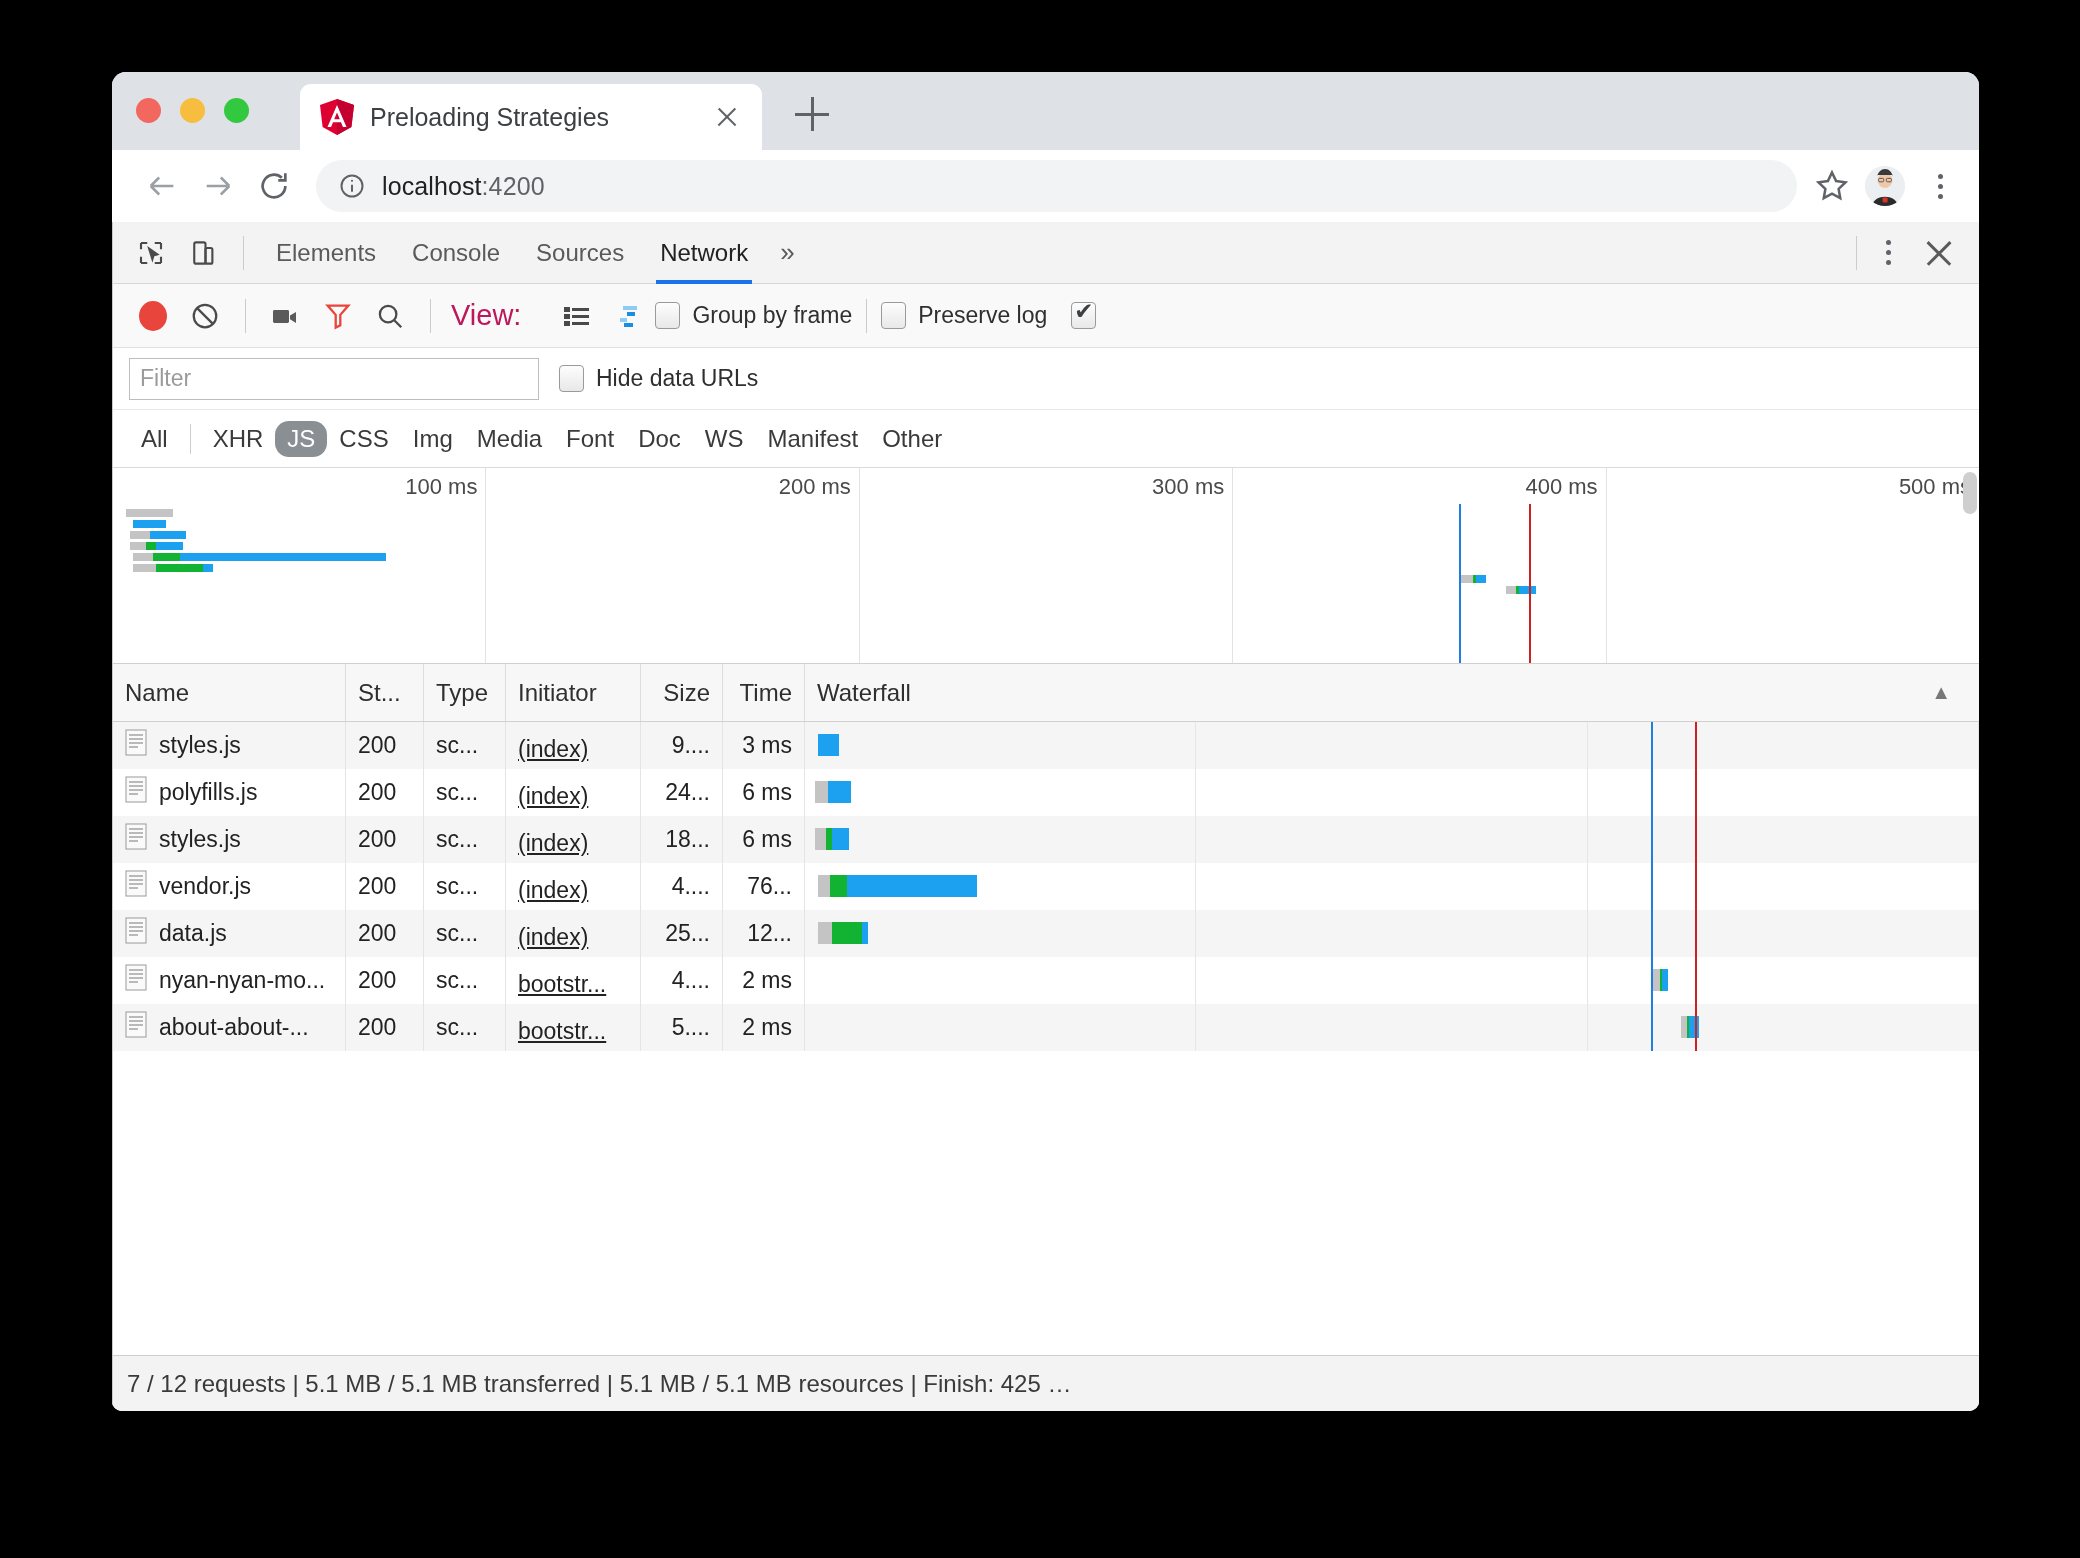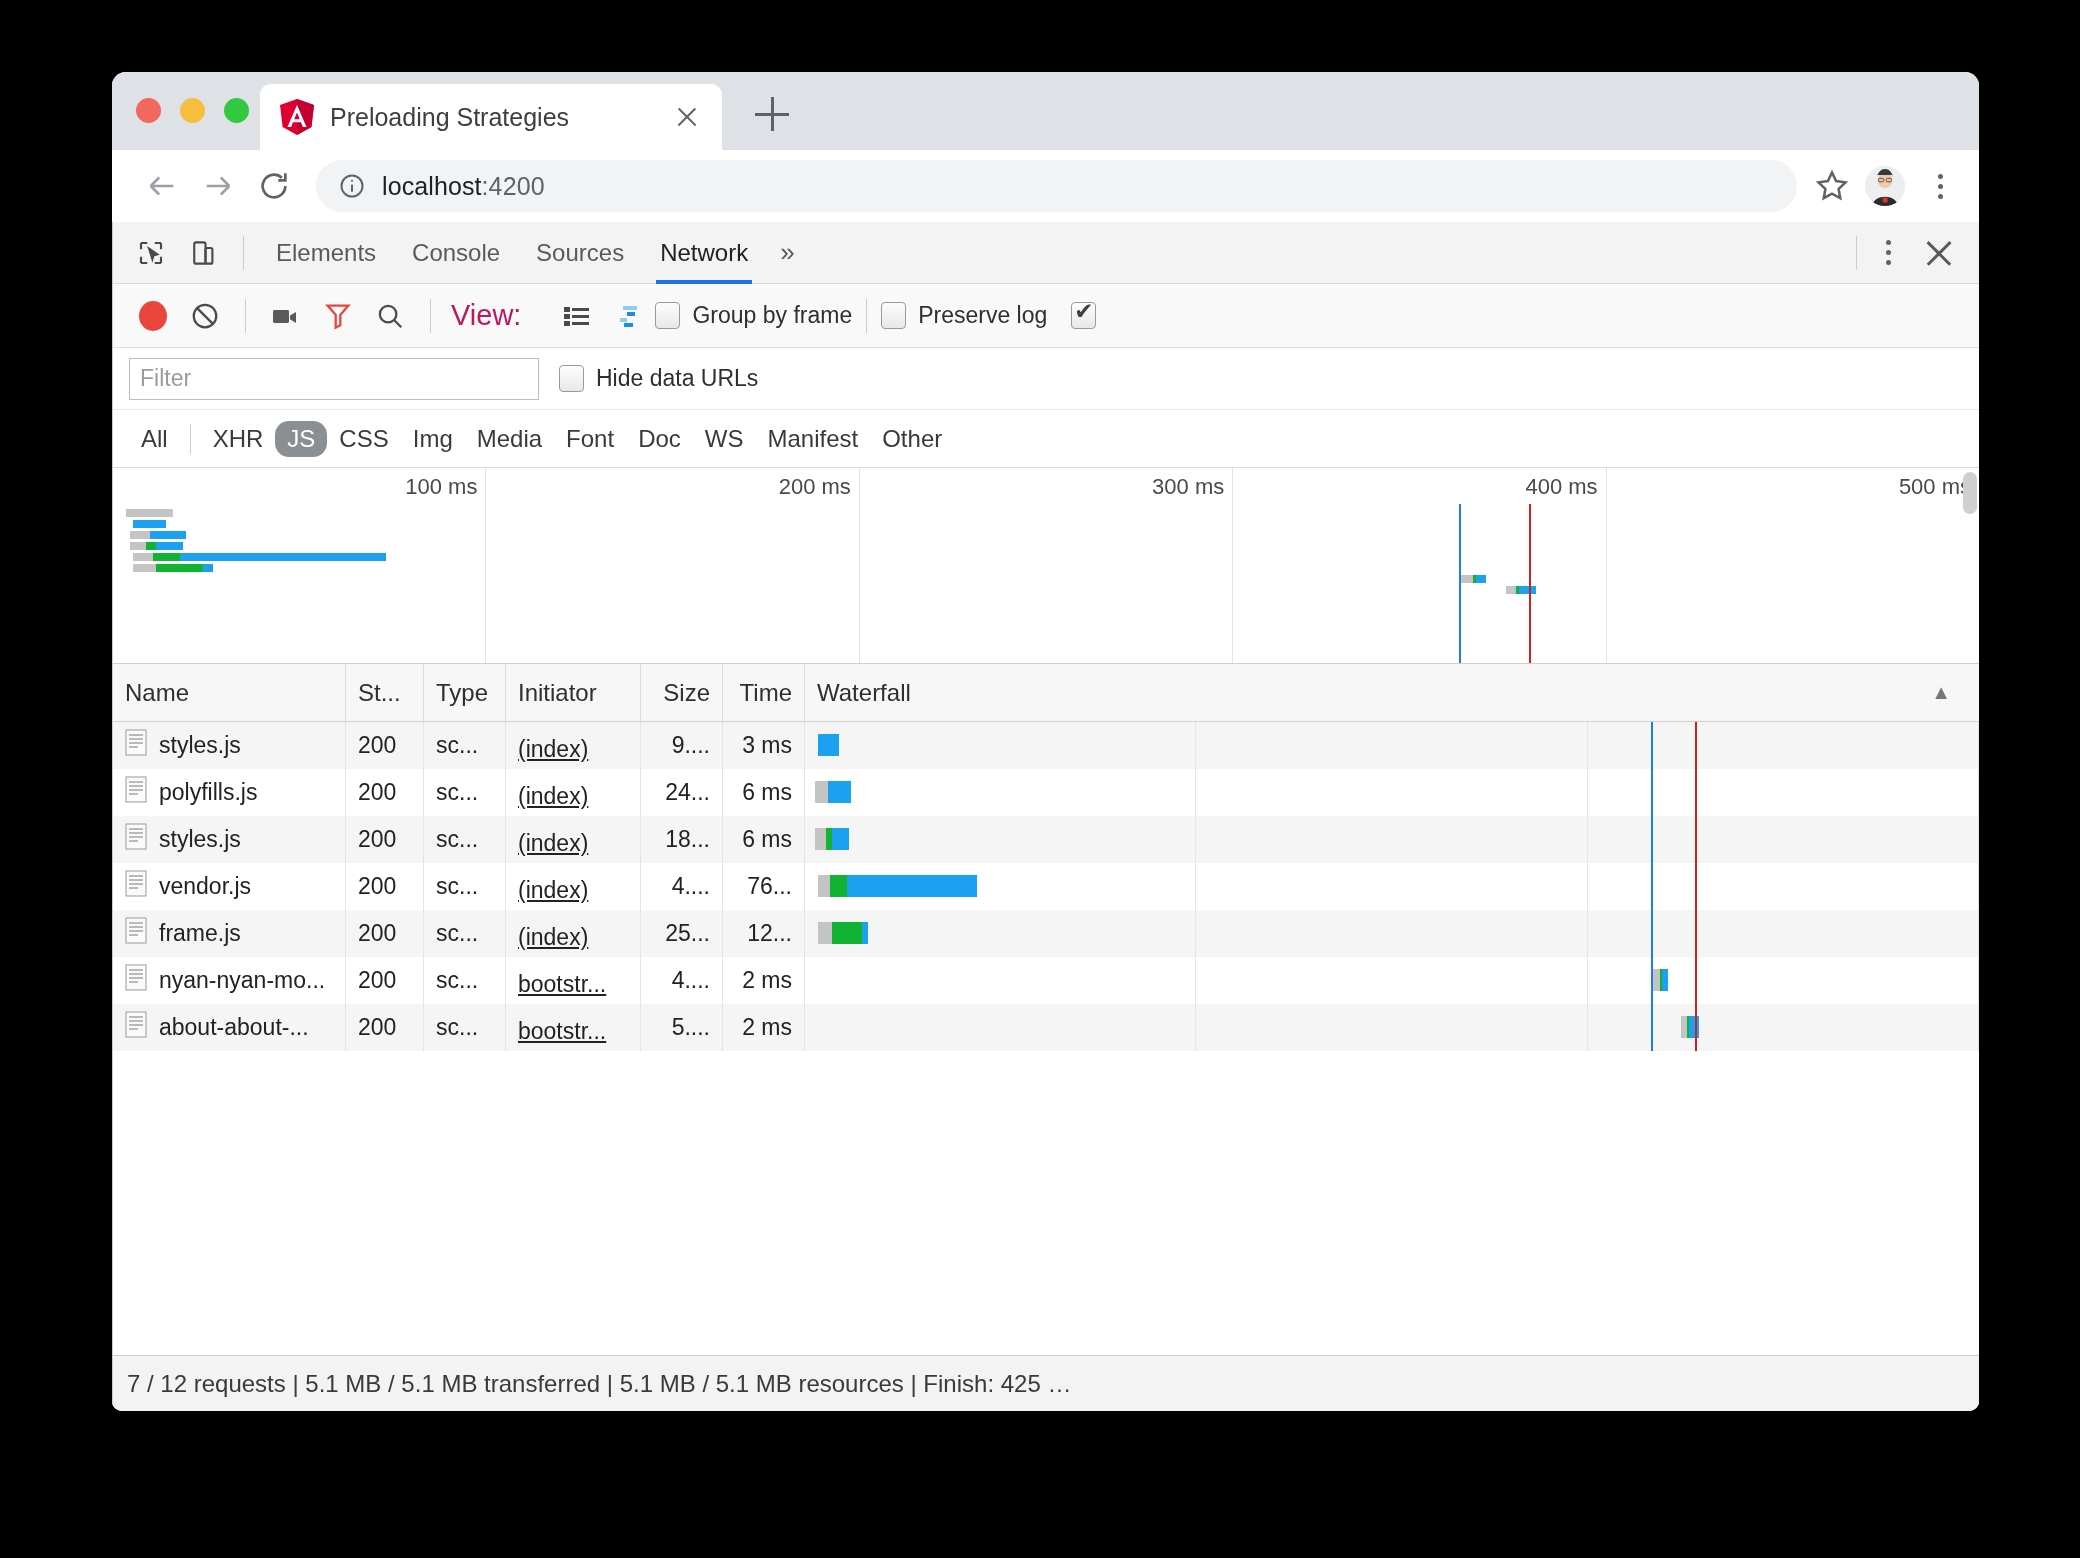--- a/index.html
+++ b/index.html
@@ -17,21 +17,21 @@
     width: 1867px; height: 1339px;
     background: #fff;
     border-radius: 14px 14px 10px 10px;
     box-shadow: 0 8px 44px rgba(0,0,0,.55);
     overflow: hidden;
   }
 
   
   .tabstrip {
     position: relative; height: 78px; background: #dee1e6;
-    display: flex; align-items: flex-end;
+    display: flex; align-items: flex-end; padding-left: 40px;
   }
   .traffic { position: absolute; left: 24px; top: 26px; display: flex; gap: 19px; }
   .dot { width: 25px; height: 25px; border-radius: 50%; }
   .dot.red { background: #f2685f; }
   .dot.yellow { background: #f6bd3f; }
   .dot.green { background: #32c840; }
 
   .tab {
     margin-left: 148px; width: 462px; height: 66px;
     background: #fff; border-radius: 11px 11px 0 0;
@@ -584,21 +584,21 @@
                 <div class="c c-name">
                   <span><svg class="doc-icon" viewBox="0 0 22 27">
                       <rect x="1" y="1" width="20" height="25" fill="#fafafa" stroke="#9a9a9a"></rect>
                       <g fill="#b9b9b9">
                         <rect x="4" y="5" width="14" height="2"></rect>
                         <rect x="4" y="9" width="14" height="2"></rect>
                         <rect x="4" y="13" width="14" height="2"></rect>
                         <rect x="4" y="17" width="9" height="2"></rect>
                       </g>
                     </svg></span>
-                  <span>frame.js</span>
+                  <span>data.js</span>
                 </div>
                 <div class="c c-status">200</div>
                 <div class="c c-type">sc...</div>
                 <div class="c c-init">
                   <span class="init-link">(index)</span>
                 </div>
                 <div class="c c-size">25...</div>
                 <div class="c c-time">12...</div>
                 <div class="c c-wf">
                   <span class="wf-grid">

